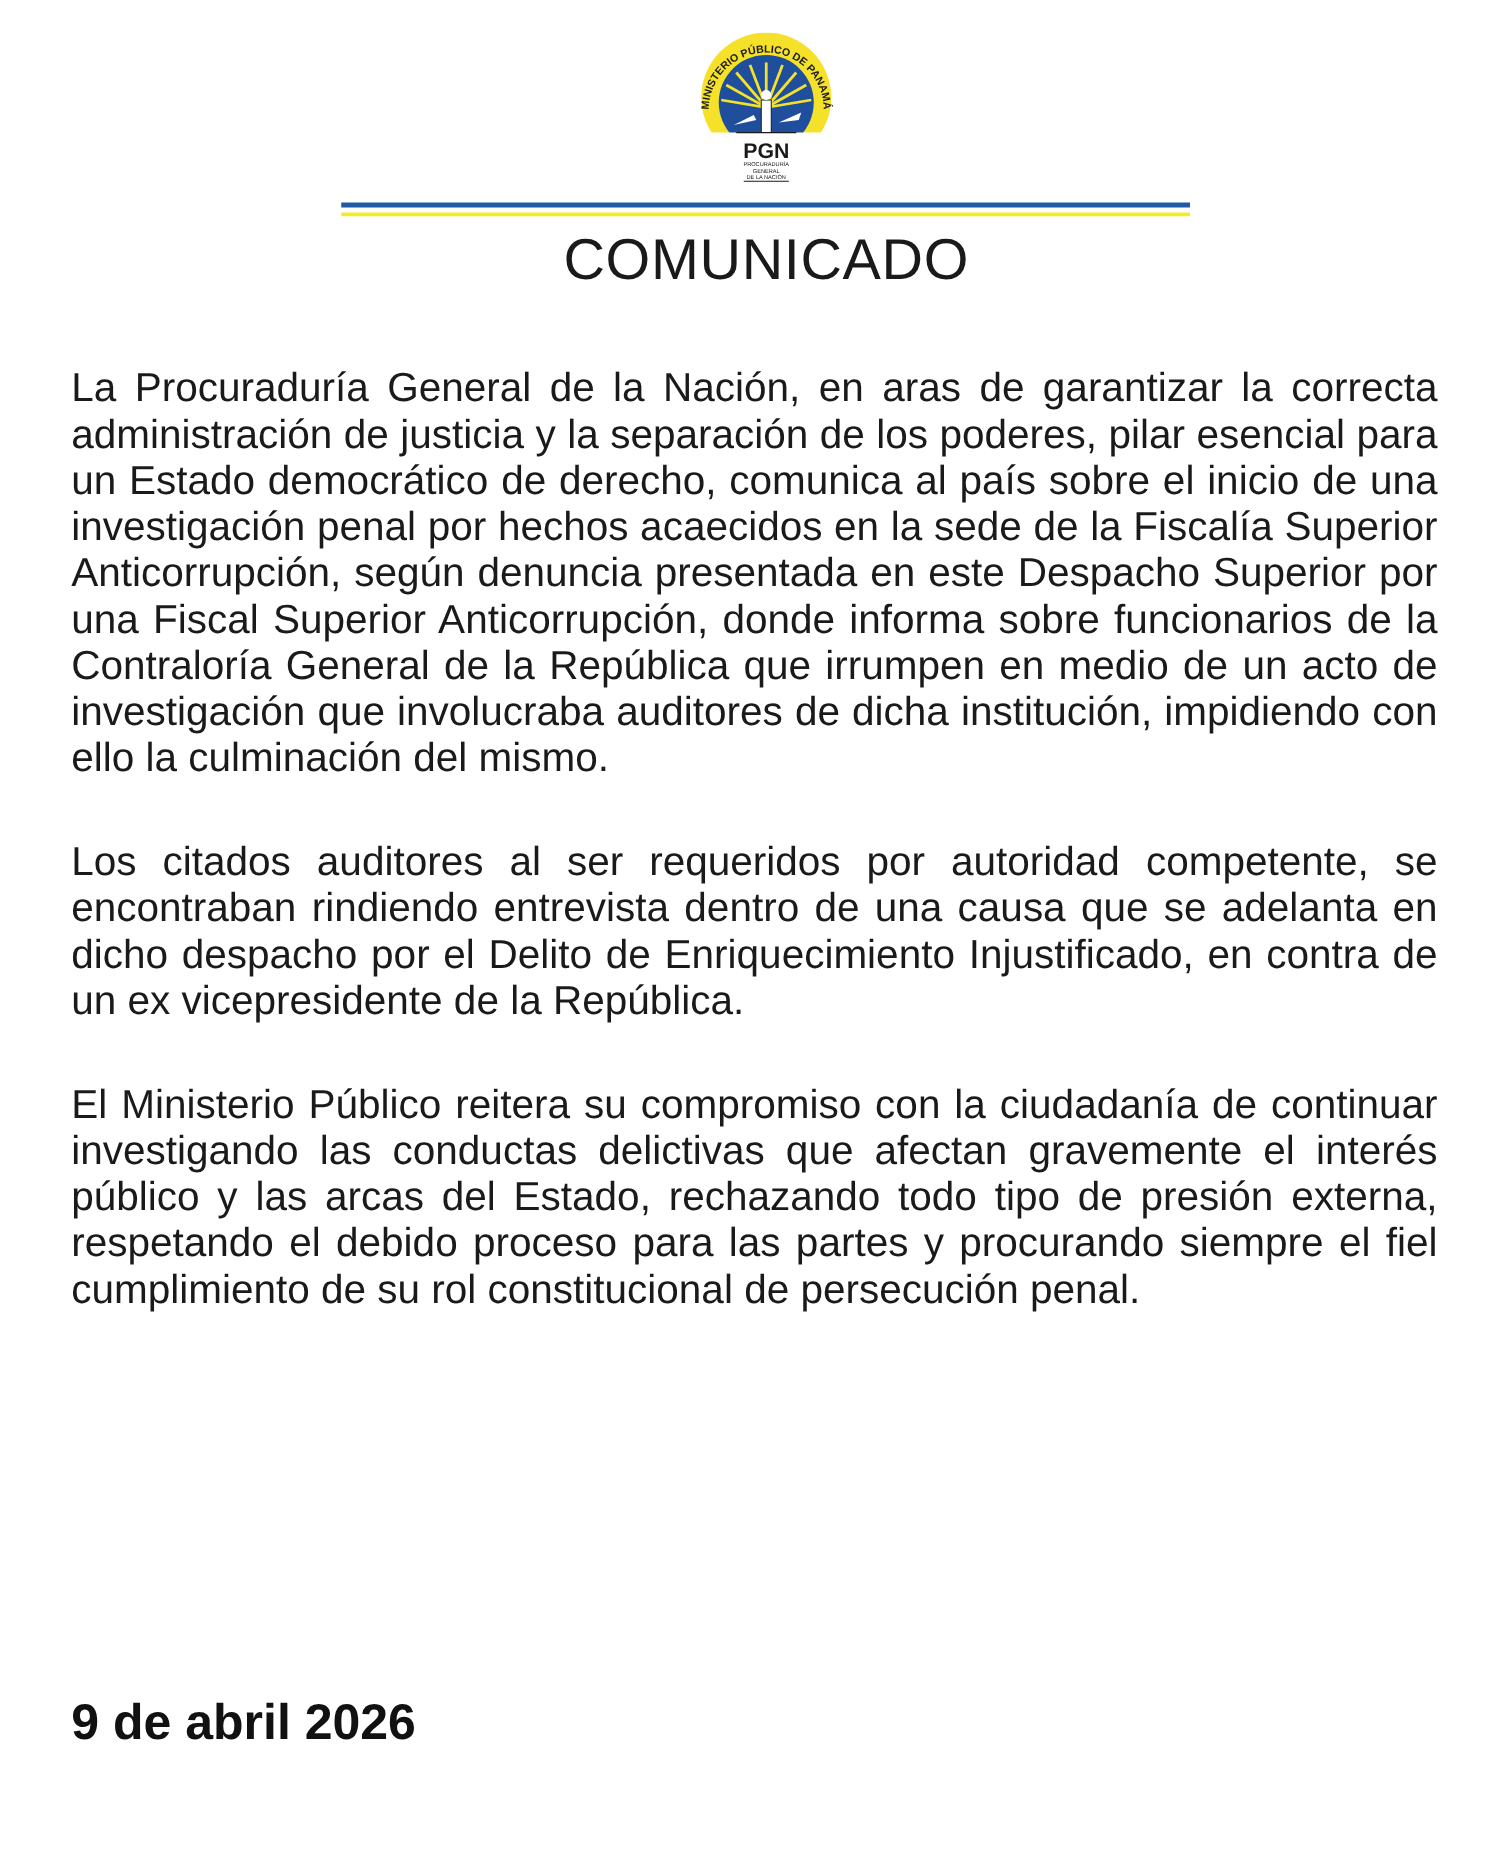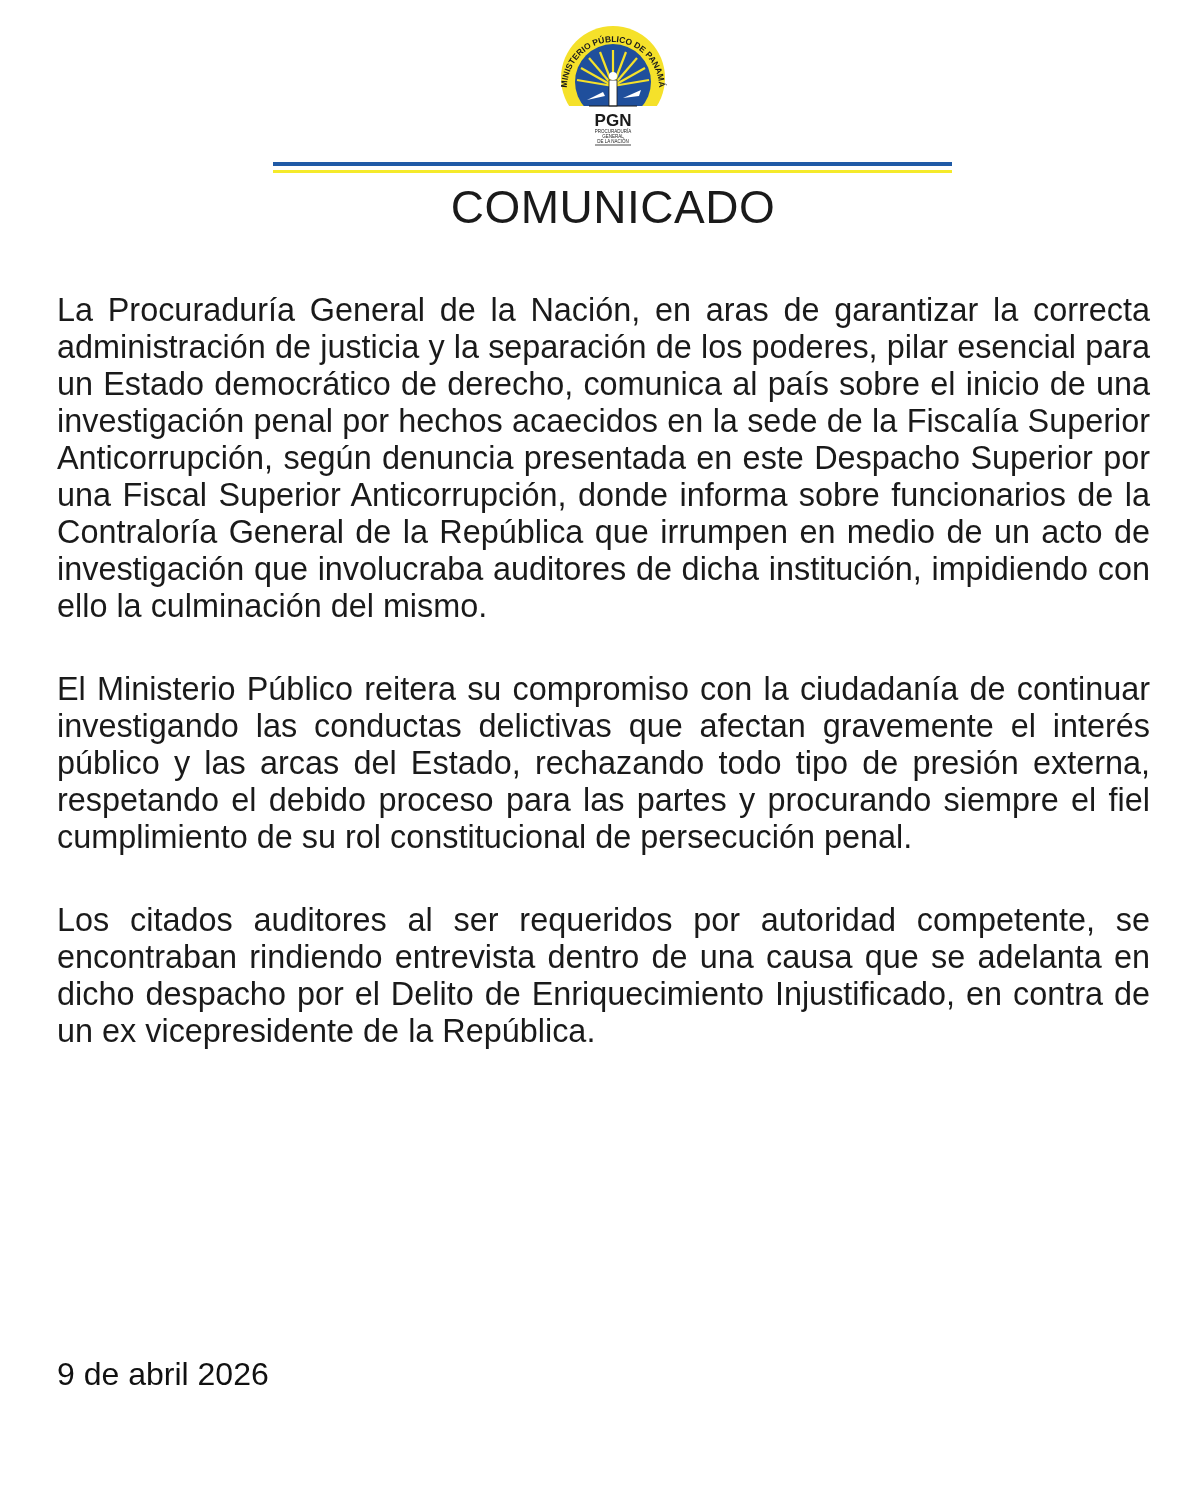--- a/index.html
+++ b/index.html
@@ -5,21 +5,21 @@
   html, body { margin: 0; padding: 0; background: #ffffff; }
   body { width: 1200px; height: 1500px; position: relative; overflow: hidden;
          font-family: "Liberation Sans", sans-serif; color: #1a1a1a; }
   .logo { position: absolute; left: 555px; top: 26px; width: 116px; height: 122px; }
   .rule-blue { position: absolute; left: 273px; top: 162px; width: 679px; height: 4px; background: #1f5aa6; }
   .rule-yellow { position: absolute; left: 273px; top: 170px; width: 679px; height: 3px; background: #f5ea2a; }
   .title { position: absolute; left: 0; top: 180px; width: 1226px; text-align: center;
            font-size: 46px; letter-spacing: 0.5px; color: #1a1a1a; }
   .body { position: absolute; left: 57px; top: 292px; width: 1093px; }
   .para { font-size: 32.4px; line-height: 37px; text-align: justify; margin: 0 0 46px 0; }
-  .date { position: absolute; left: 57px; top: 1356px; font-size: 32px; font-weight: normal; color: #111; }
+  .date { position: absolute; left: 57px; top: 1356px; font-size: 40px; font-weight: bold; color: #111; }
 </style>
 </head>
 <body>
 
 <div class="logo">
   <svg width="116" height="122" viewBox="0 0 116 122">
     <defs>
       <path id="arcpath" d="M 12 62 A 46 46 0 0 1 104 62"></path>
     </defs>
     <circle cx="58" cy="52" r="52" fill="#f5e12a"></circle>
@@ -52,17 +52,17 @@
   </svg>
 </div>
 
 <div class="rule-blue"></div>
 <div class="rule-yellow"></div>
 
 <div class="title">COMUNICADO</div>
 
 <div class="body">
   <p class="para">La Procuraduría General de la Nación, en aras de garantizar la correcta administración de justicia y la separación de los poderes, pilar esencial para un Estado democrático de derecho, comunica al país sobre el inicio de una investigación penal por hechos acaecidos en la sede de la Fiscalía Superior Anticorrupción, según denuncia presentada en este Despacho Superior por una Fiscal Superior Anticorrupción, donde informa sobre funcionarios de la Contraloría General de la República que irrumpen en medio de un acto de investigación que involucraba auditores de dicha institución, impidiendo con ello la culminación del mismo.</p>
+  <p class="para">Los citados auditores al ser requeridos por autoridad competente, se encontraban rindiendo entrevista dentro de una causa que se adelanta en dicho despacho por el Delito de Enriquecimiento Injustificado, en contra de un ex vicepresidente de la República.</p>
   <p class="para">El Ministerio Público reitera su compromiso con la ciudadanía de continuar investigando las conductas delictivas que afectan gravemente el interés público y las arcas del Estado, rechazando todo tipo de presión externa, respetando el debido proceso para las partes y procurando siempre el fiel cumplimiento de su rol constitucional de persecución penal.</p>
-  <p class="para">Los citados auditores al ser requeridos por autoridad competente, se encontraban rindiendo entrevista dentro de una causa que se adelanta en dicho despacho por el Delito de Enriquecimiento Injustificado, en contra de un ex vicepresidente de la República.</p>
 </div>
 
 <div class="date">9 de abril 2026</div>
 
 </body></html>

